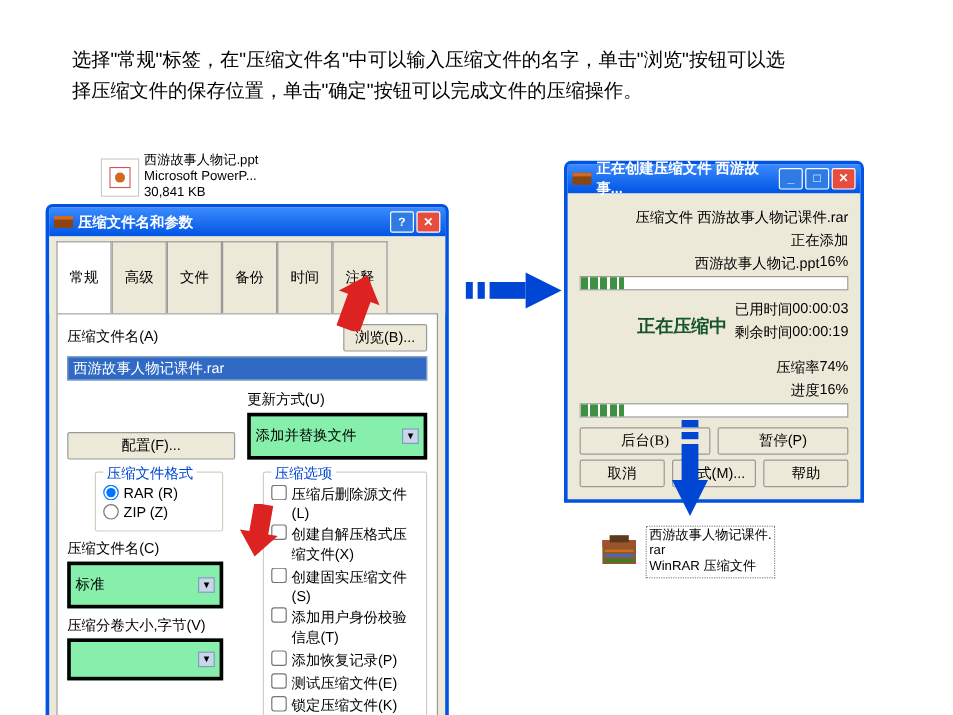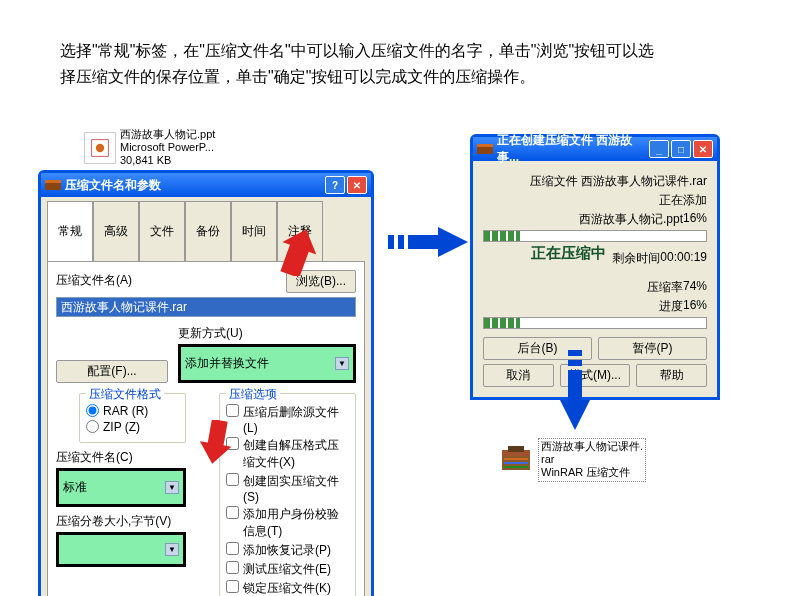--- a/index.html
+++ b/index.html
@@ -84,21 +84,21 @@
     <div class="tab">时间</div>
     <div class="tab">注释</div>
   </div>
   <div class="tab-body">
     <div class="row" style="justify-content:space-between;">
       <span class="label-sm">压缩文件名(A)</span>
       <button class="btn" style="width:70px;">浏览(B)...</button>
     </div>
     <input class="text-input selected" style="width: 100%;" value="西游故事人物记课件.rar">
     <div class="row" style="margin-top:8px; gap:10px; align-items:flex-end;">
-      <div style="width:112px;">
+      <div style="width:140px;">
         <button class="btn" style="width:100%;">配置(F)...</button>
       </div>
       <div style="flex:1;">
         <div class="label-sm">更新方式(U)</div>
         <div class="dropdown">
             <span>添加并替换文件</span>
           </div>
       </div>
     </div>
     <div class="two-col">
@@ -204,38 +204,42 @@
         <span>正在添加</span>
       </div>
     <div class="prog-line">
         <span>西游故事人物记.ppt</span>
         <span>16%</span>
       </div>
     <div class="prog-bar">
         <div class="prog-fill" style="width:16%;"></div>
       </div>
     <div class="prog-line" style="position:relative;">
+      <span>已用时间</span>
+      <span>00:00:03</span>
+    </div>
+    <div class="prog-line" style="position:relative;">
       <span>剩余时间</span>
       <span class="red-text" style="left:48px; top:-6px;">正在压缩中</span>
       <span>00:00:19</span>
     </div>
     <div style="height:8px;"></div>
     <div class="prog-line">
         <span>压缩率</span>
         <span>74%</span>
       </div>
     <div class="prog-line">
         <span>进度</span>
         <span>16%</span>
       </div>
     <div class="prog-bar">
         <div class="prog-fill" style="width:16%;"></div>
       </div>
     <div style="display:flex; gap:6px; justify-content:center; margin-top:6px;">
-      <button class="btn" style="flex:1;">后台(B)</button>
+      <button class="btn" style="flex:1;font-family:Liberation Serif, serif;">后台(B)</button>
       <button class="btn" style="flex:1;">暂停(P)</button>
     </div>
     <div style="display:flex; gap:6px; justify-content:center; margin-top:4px;">
       <button class="btn" style="flex:1;">取消</button>
       <button class="btn" style="flex:1;">模式(M)...</button>
       <button class="btn" style="flex:1;">帮助</button>
     </div>
   </div>
 </div>
 

